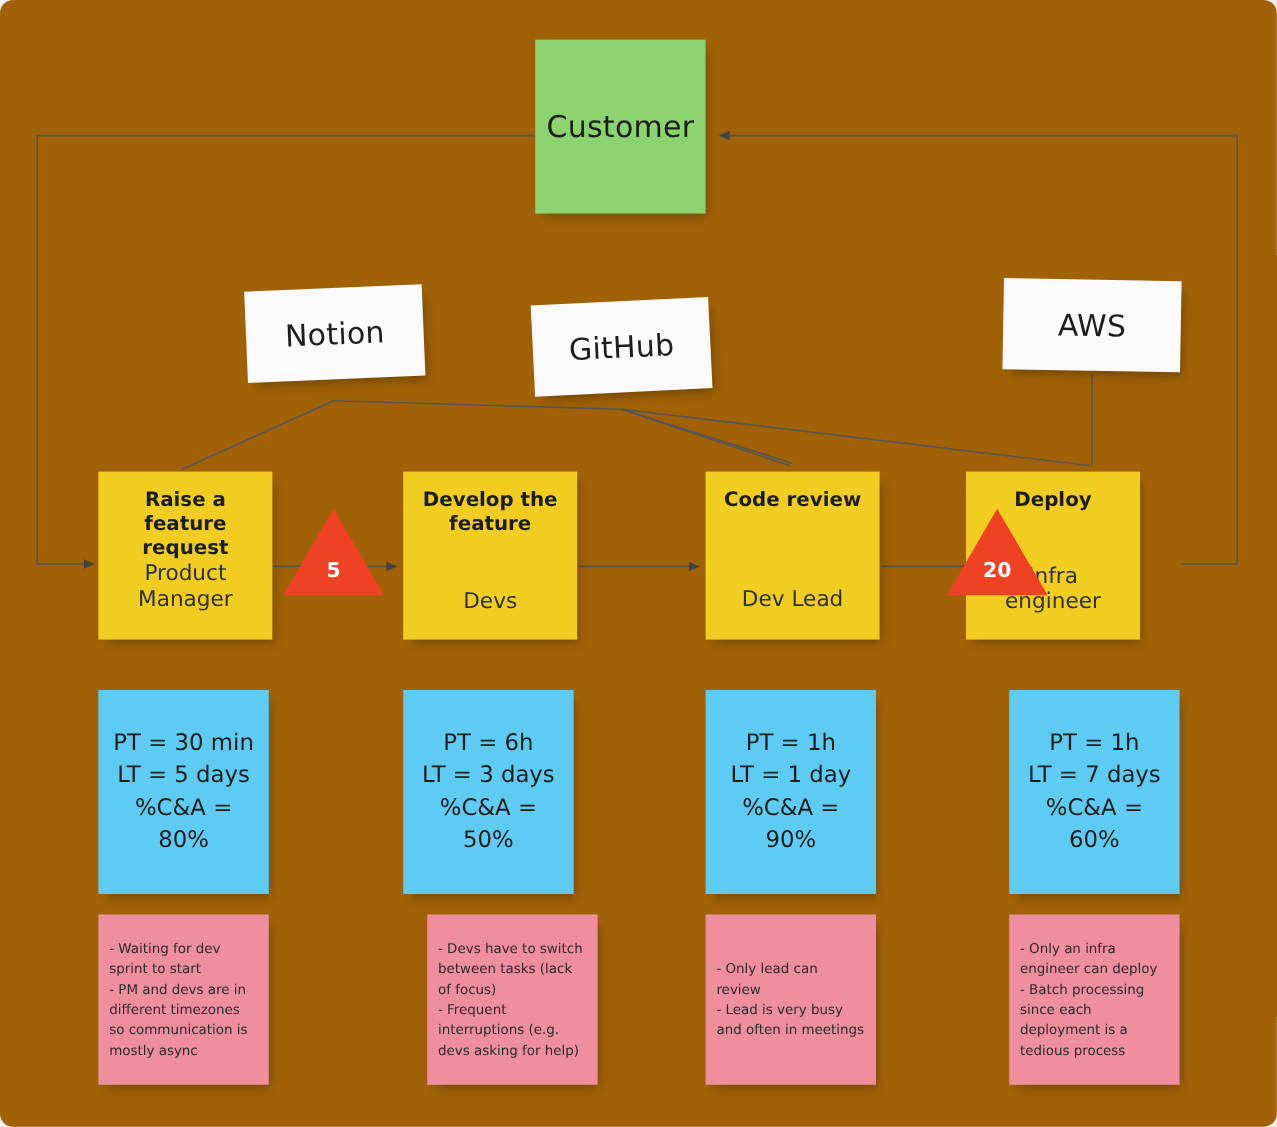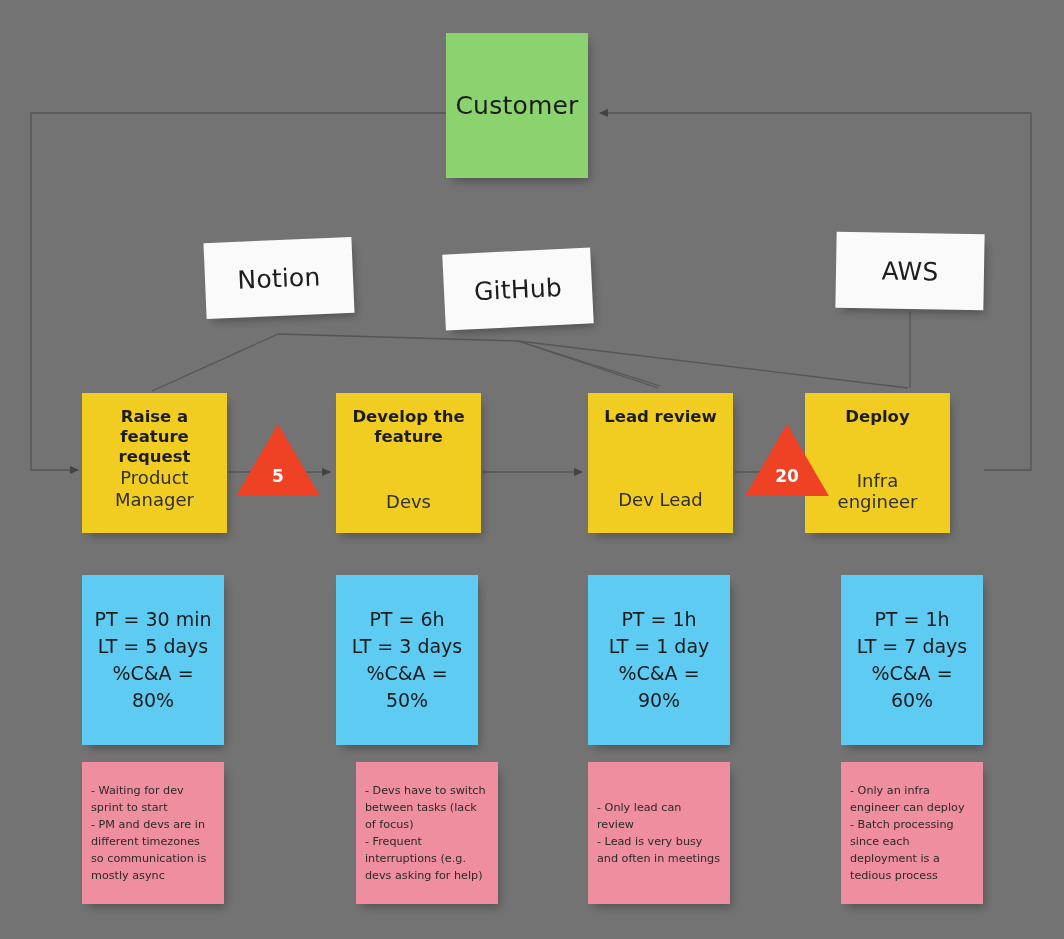--- a/index.html
+++ b/index.html
@@ -11,21 +11,22 @@
     width: 1064px;
     height: 939px;
     position: relative;
     overflow: hidden;
     font-family: "DejaVu Sans", sans-serif;
     -webkit-font-smoothing: antialiased;
   }
   #board {
     position: absolute;
     inset: 0;
-    background: #737373;
+    background: #a16207;
+    border-radius: 11px;
   }
   
   #wires {
     position: absolute;
     left: 0; top: 0;
     width: 1064px; height: 939px;
     pointer-events: none;
   }
   
   .note {
@@ -157,21 +158,21 @@
     left: 0;
     top: 42px;
     width: 84px;
     text-align: center;
     font-size: 17px;
     font-weight: bold;
     color: #ffffff;
   }
   .inv.i1 { left: 236px; }
   .inv.i2 { left: 494px; }
-  .inv.i3 { left: 745px; }
+  .inv.i3 { left: 789px; }
 </style>
 </head>
 <body>
 
 <div id="board">
 
   <svg id="wires" viewBox="0 0 1064 939" width="1064" height="939">
     <defs>
       <marker id="arrow" markerWidth="9" markerHeight="8" refX="8" refY="4" orient="auto" markerUnits="userSpaceOnUse">
         <path d="M0,0 L9,4 L0,8 z" fill="#444"></path>
@@ -214,21 +215,21 @@
 
   <div class="note proc p2">
     <div class="title">Develop the feature</div>
     <div class="role">Devs</div>
   </div>
   <div class="note proc p1">
     <div class="title">Raise a feature request</div>
     <div class="role">Product Manager</div>
   </div>
   <div class="note proc p3">
-    <div class="title">Lead review</div>
+    <div class="title">Code review</div>
     <div class="role">Dev Lead</div>
   </div>
   <div class="note proc p4">
     <div class="title">Deploy</div>
     <div class="role">Infra engineer</div>
   </div>
 
   <div class="inv i1">
     <div class="tri"></div>
     <div class="num">5</div>

